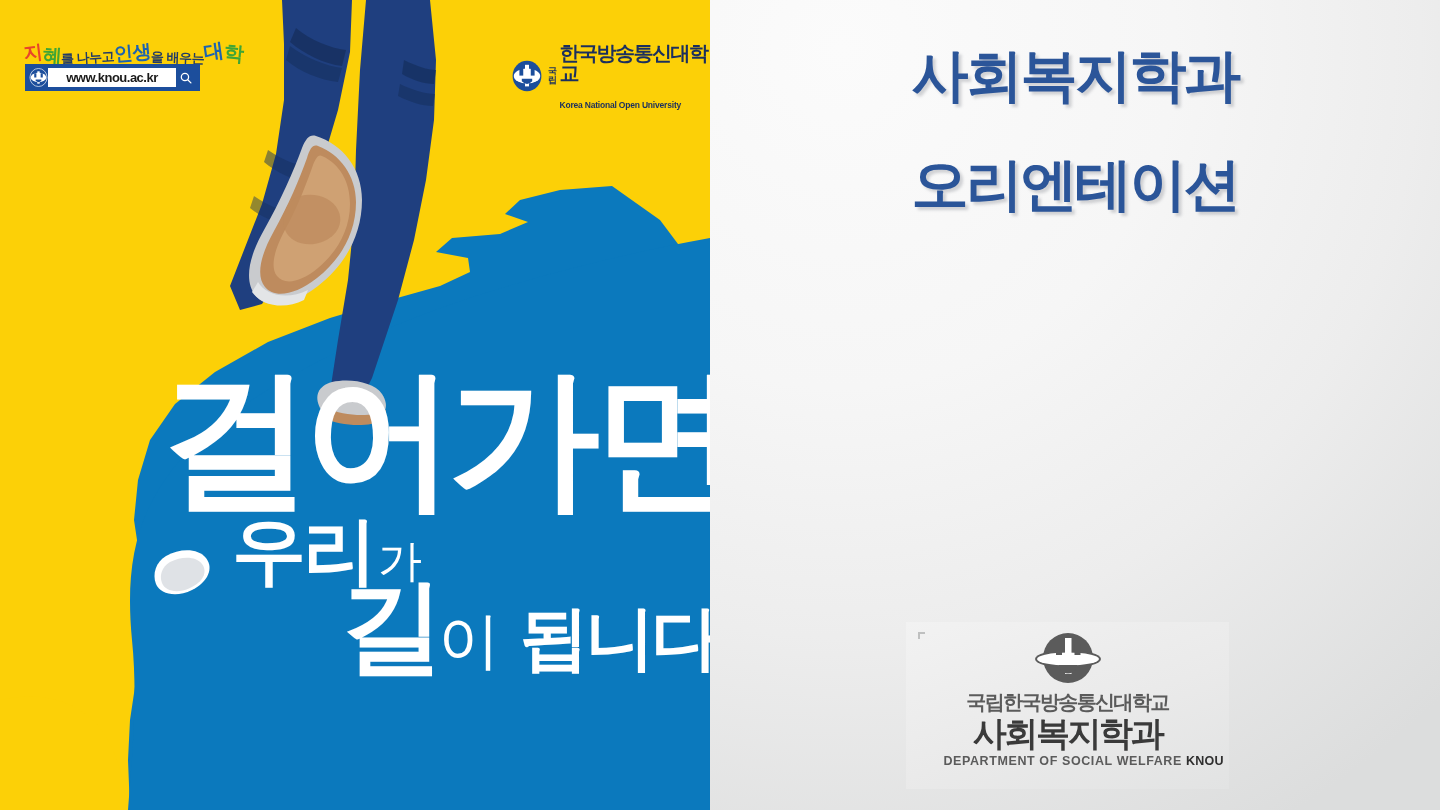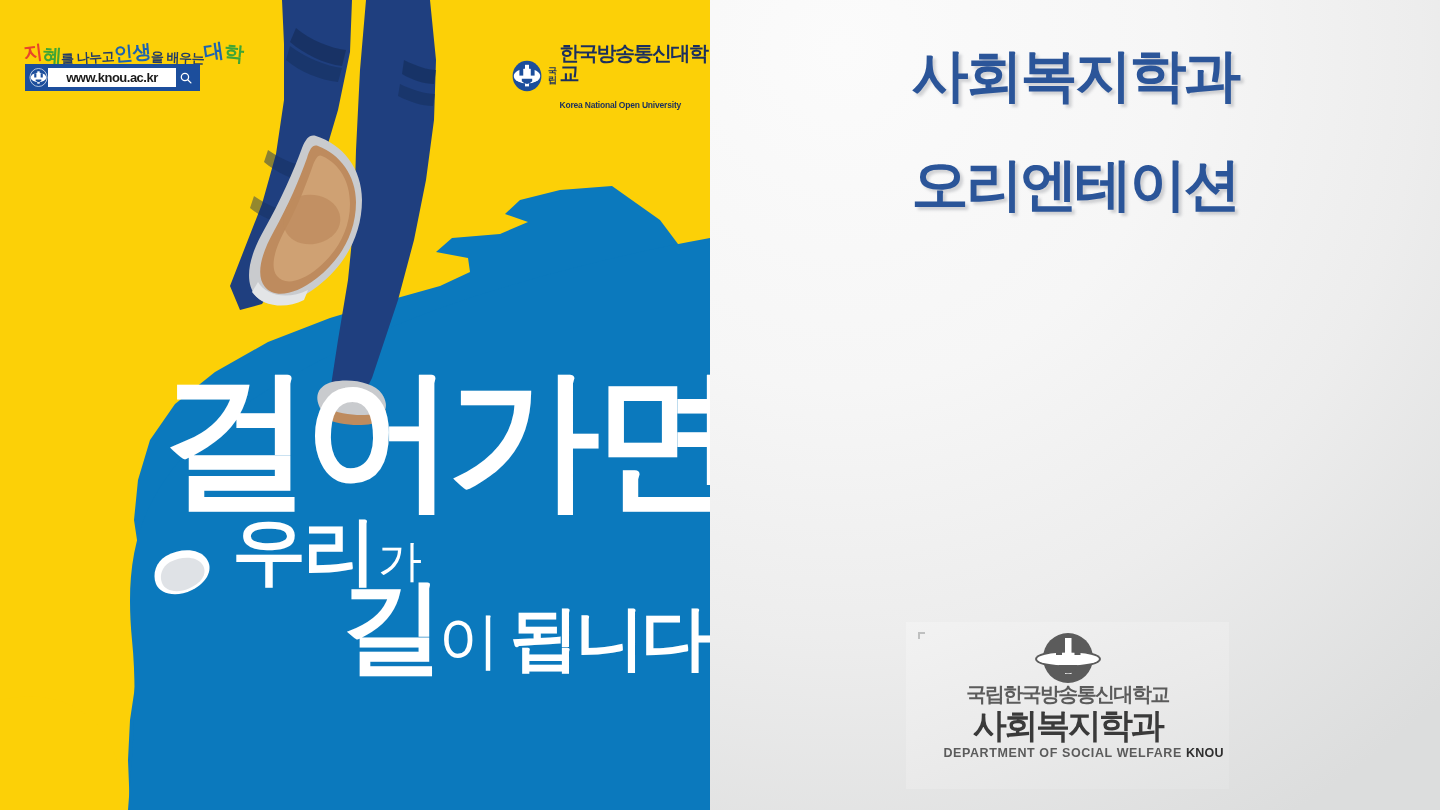--- a/index.html
+++ b/index.html
@@ -72,21 +72,21 @@
   .headline { position:absolute; left:0; top:368px; width:710px; color:#ffffff; }
   .hl-row { display:flex; align-items:baseline; white-space:nowrap; line-height:1; }
   .hl1 { padding-left:232px; }
   .hl1 .big { font-size:74px; font-weight:700; letter-spacing:-3px; }
   .hl1 .sm  { font-size:44px; font-weight:400; letter-spacing:-2px; margin-left:4px; }
   .hl2 { padding-left:160px; margin-top:-6px; }
   .hl2 .big { font-size:152px; font-weight:800; letter-spacing:-8px; }
   .hl3 { padding-left:340px; margin-top:-14px; }
   .hl3 .big { font-size:104px; font-weight:800; letter-spacing:-6px; }
   .hl3 .sm  { font-size:62px; font-weight:400; letter-spacing:-3px; }
-  .hl3 .md  { font-size:70px; font-weight:600; letter-spacing:-4px; margin-left:12px; }
+  .hl3 .md  { font-size:70px; font-weight:600; letter-spacing:-4px; margin-left:22px; }
 
   
   .rightpanel {
     position:absolute; left:710px; top:0; width:730px; height:810px;
     background:
       radial-gradient(120% 110% at 18% 6%, #FBFBFB 0%, #F6F6F6 38%, #EDEDED 66%, #DCDDDD 100%);
     overflow:hidden;
   }
   .rp-inner {
     position:absolute; left:0; top:0; width:730px; height:810px;
@@ -109,21 +109,21 @@
   }
 
   
   .deptlogo {
     position:absolute; left:196px; top:622px; width:323px; height:167px;
     background:linear-gradient(160deg,#F2F2F2 0%,#EAEAEA 55%,#E2E3E3 100%);
     display:flex; flex-direction:column; align-items:center; padding-top:10px;
   }
   .emblem-gray { width:68px; height:52px; }
   .dl-univ {
-    margin-top:0; font-size:20px; font-weight:700; color:#5B5B5B;
+    margin-top:8px; font-size:20px; font-weight:700; color:#5B5B5B;
     letter-spacing:-1.6px; line-height:1;
   }
   .dl-dept {
     margin-top:4px; font-size:34px; font-weight:800; color:#3A3A3A;
     letter-spacing:-2.4px; line-height:1;
   }
   .dl-eng {
     margin-top:5px; font-size:12.5px; font-weight:700; color:#5B5B5B;
     letter-spacing:0.6px; line-height:1; white-space:nowrap;margin-left:32px;
   }

